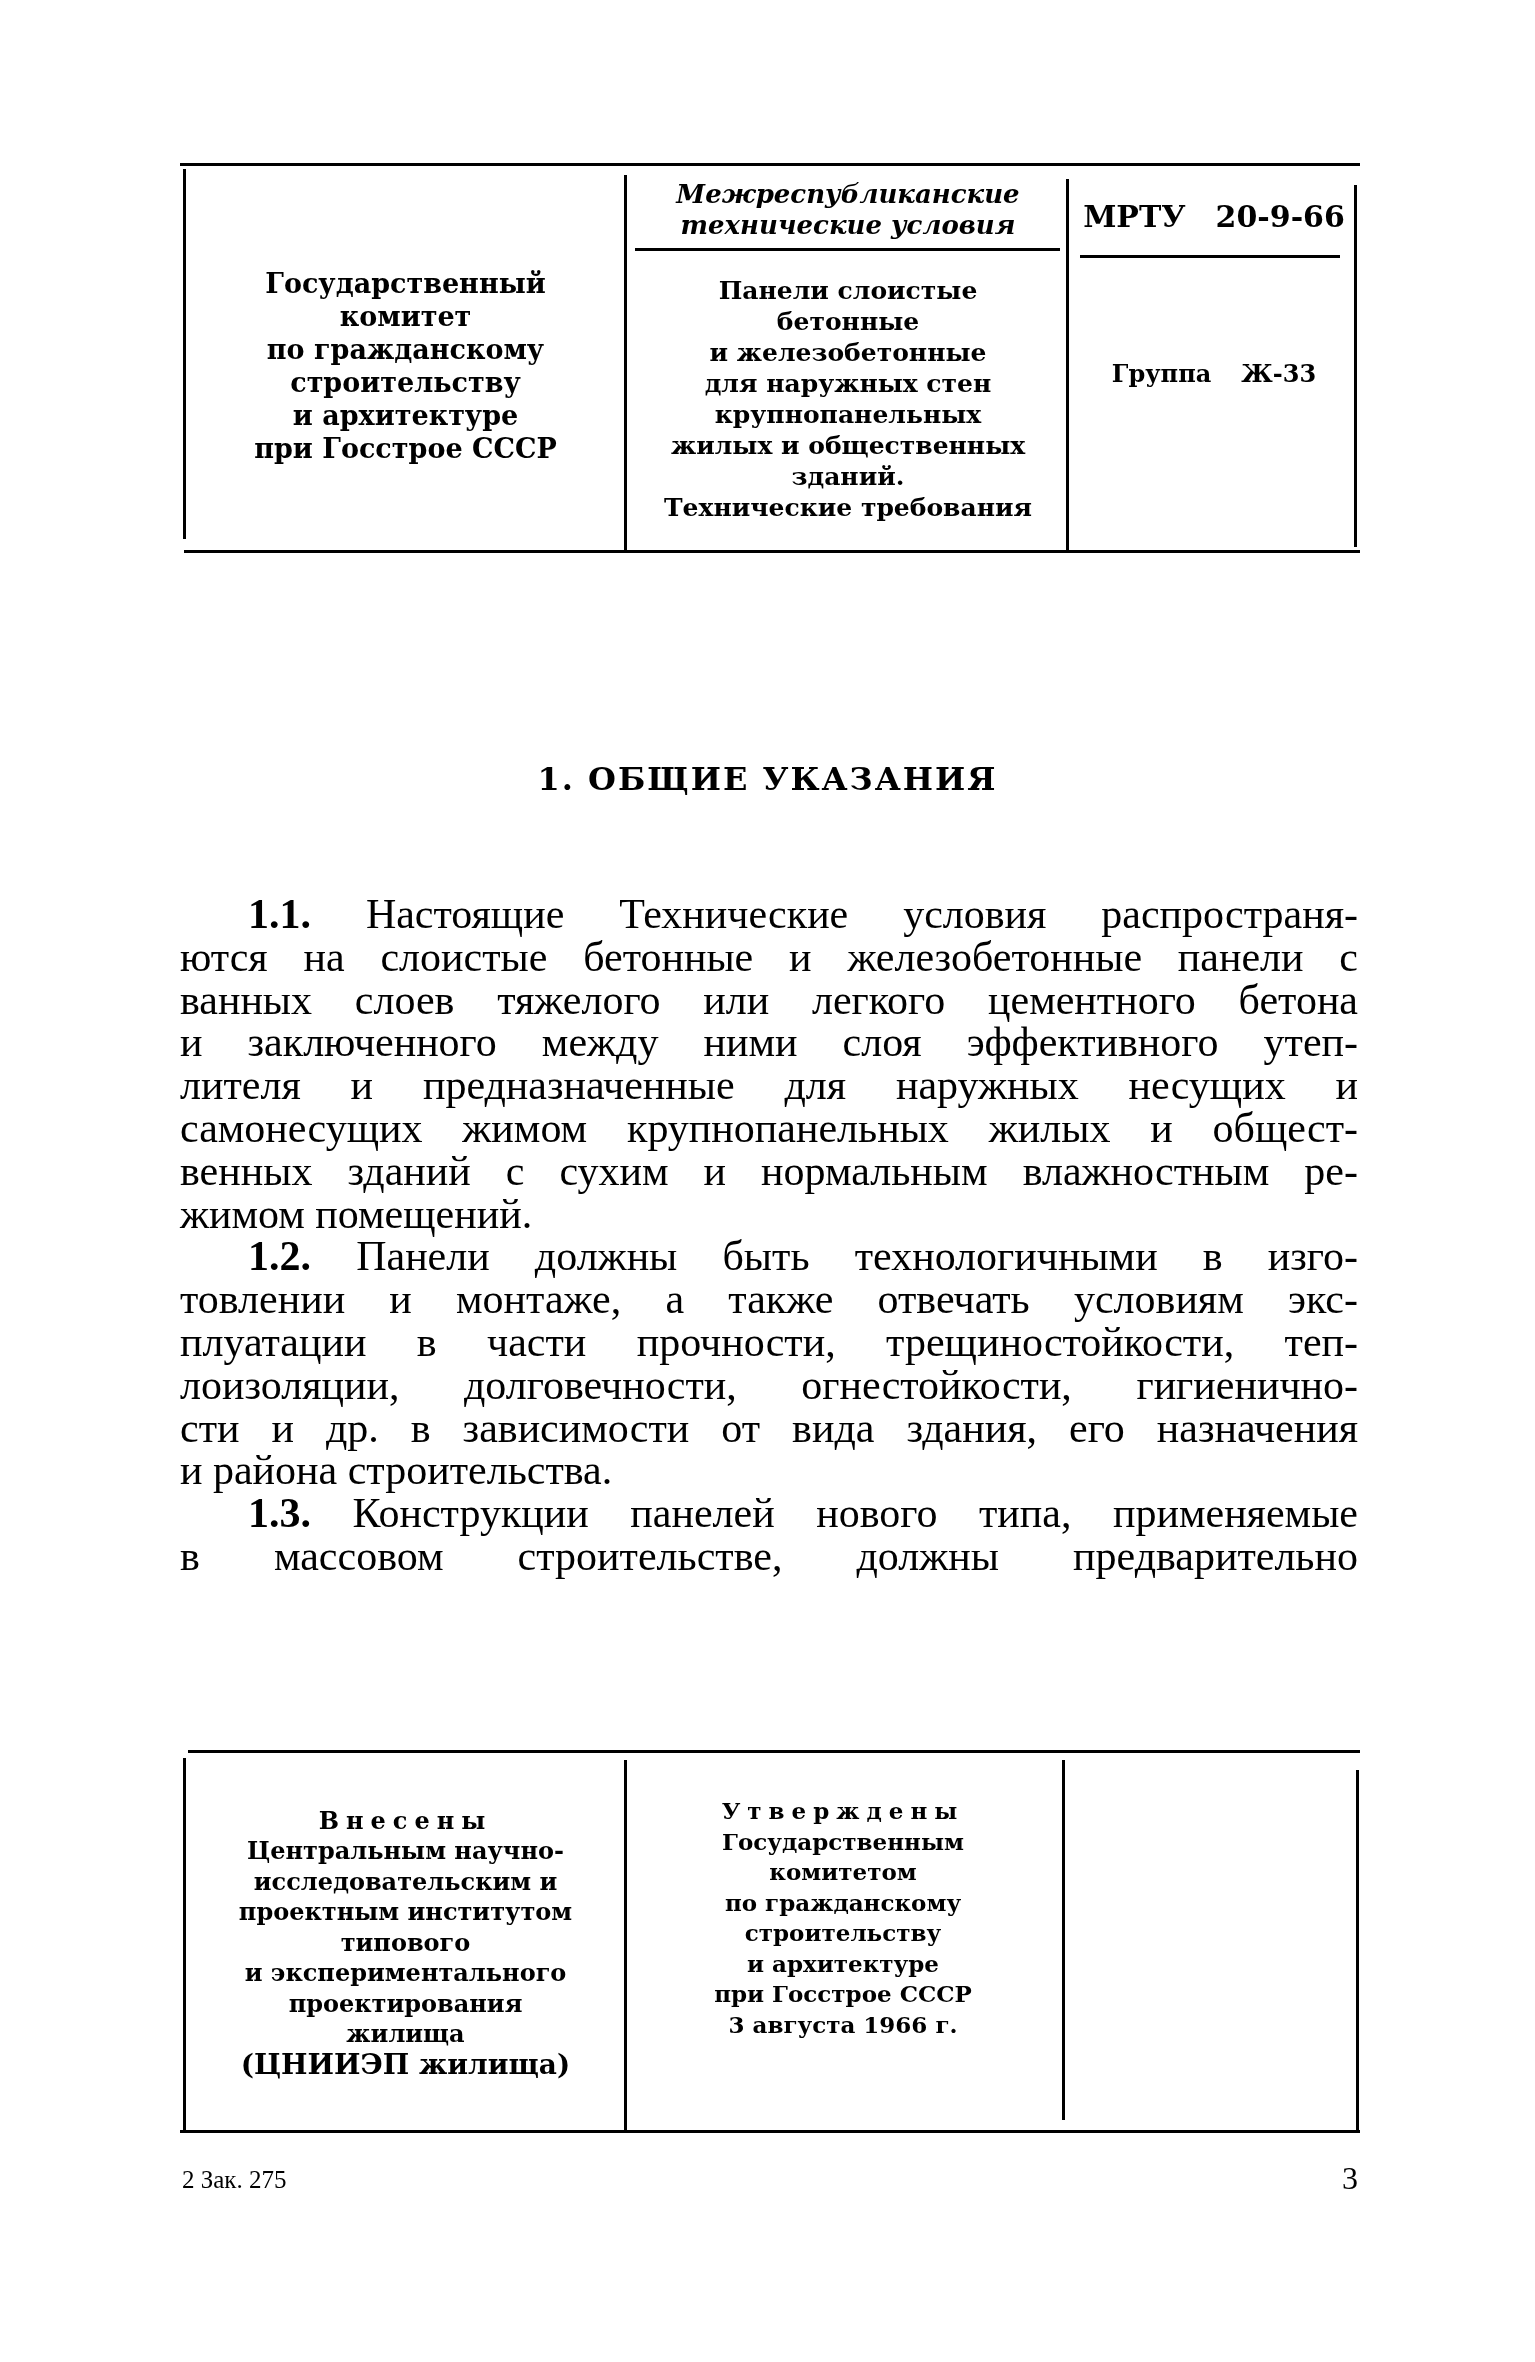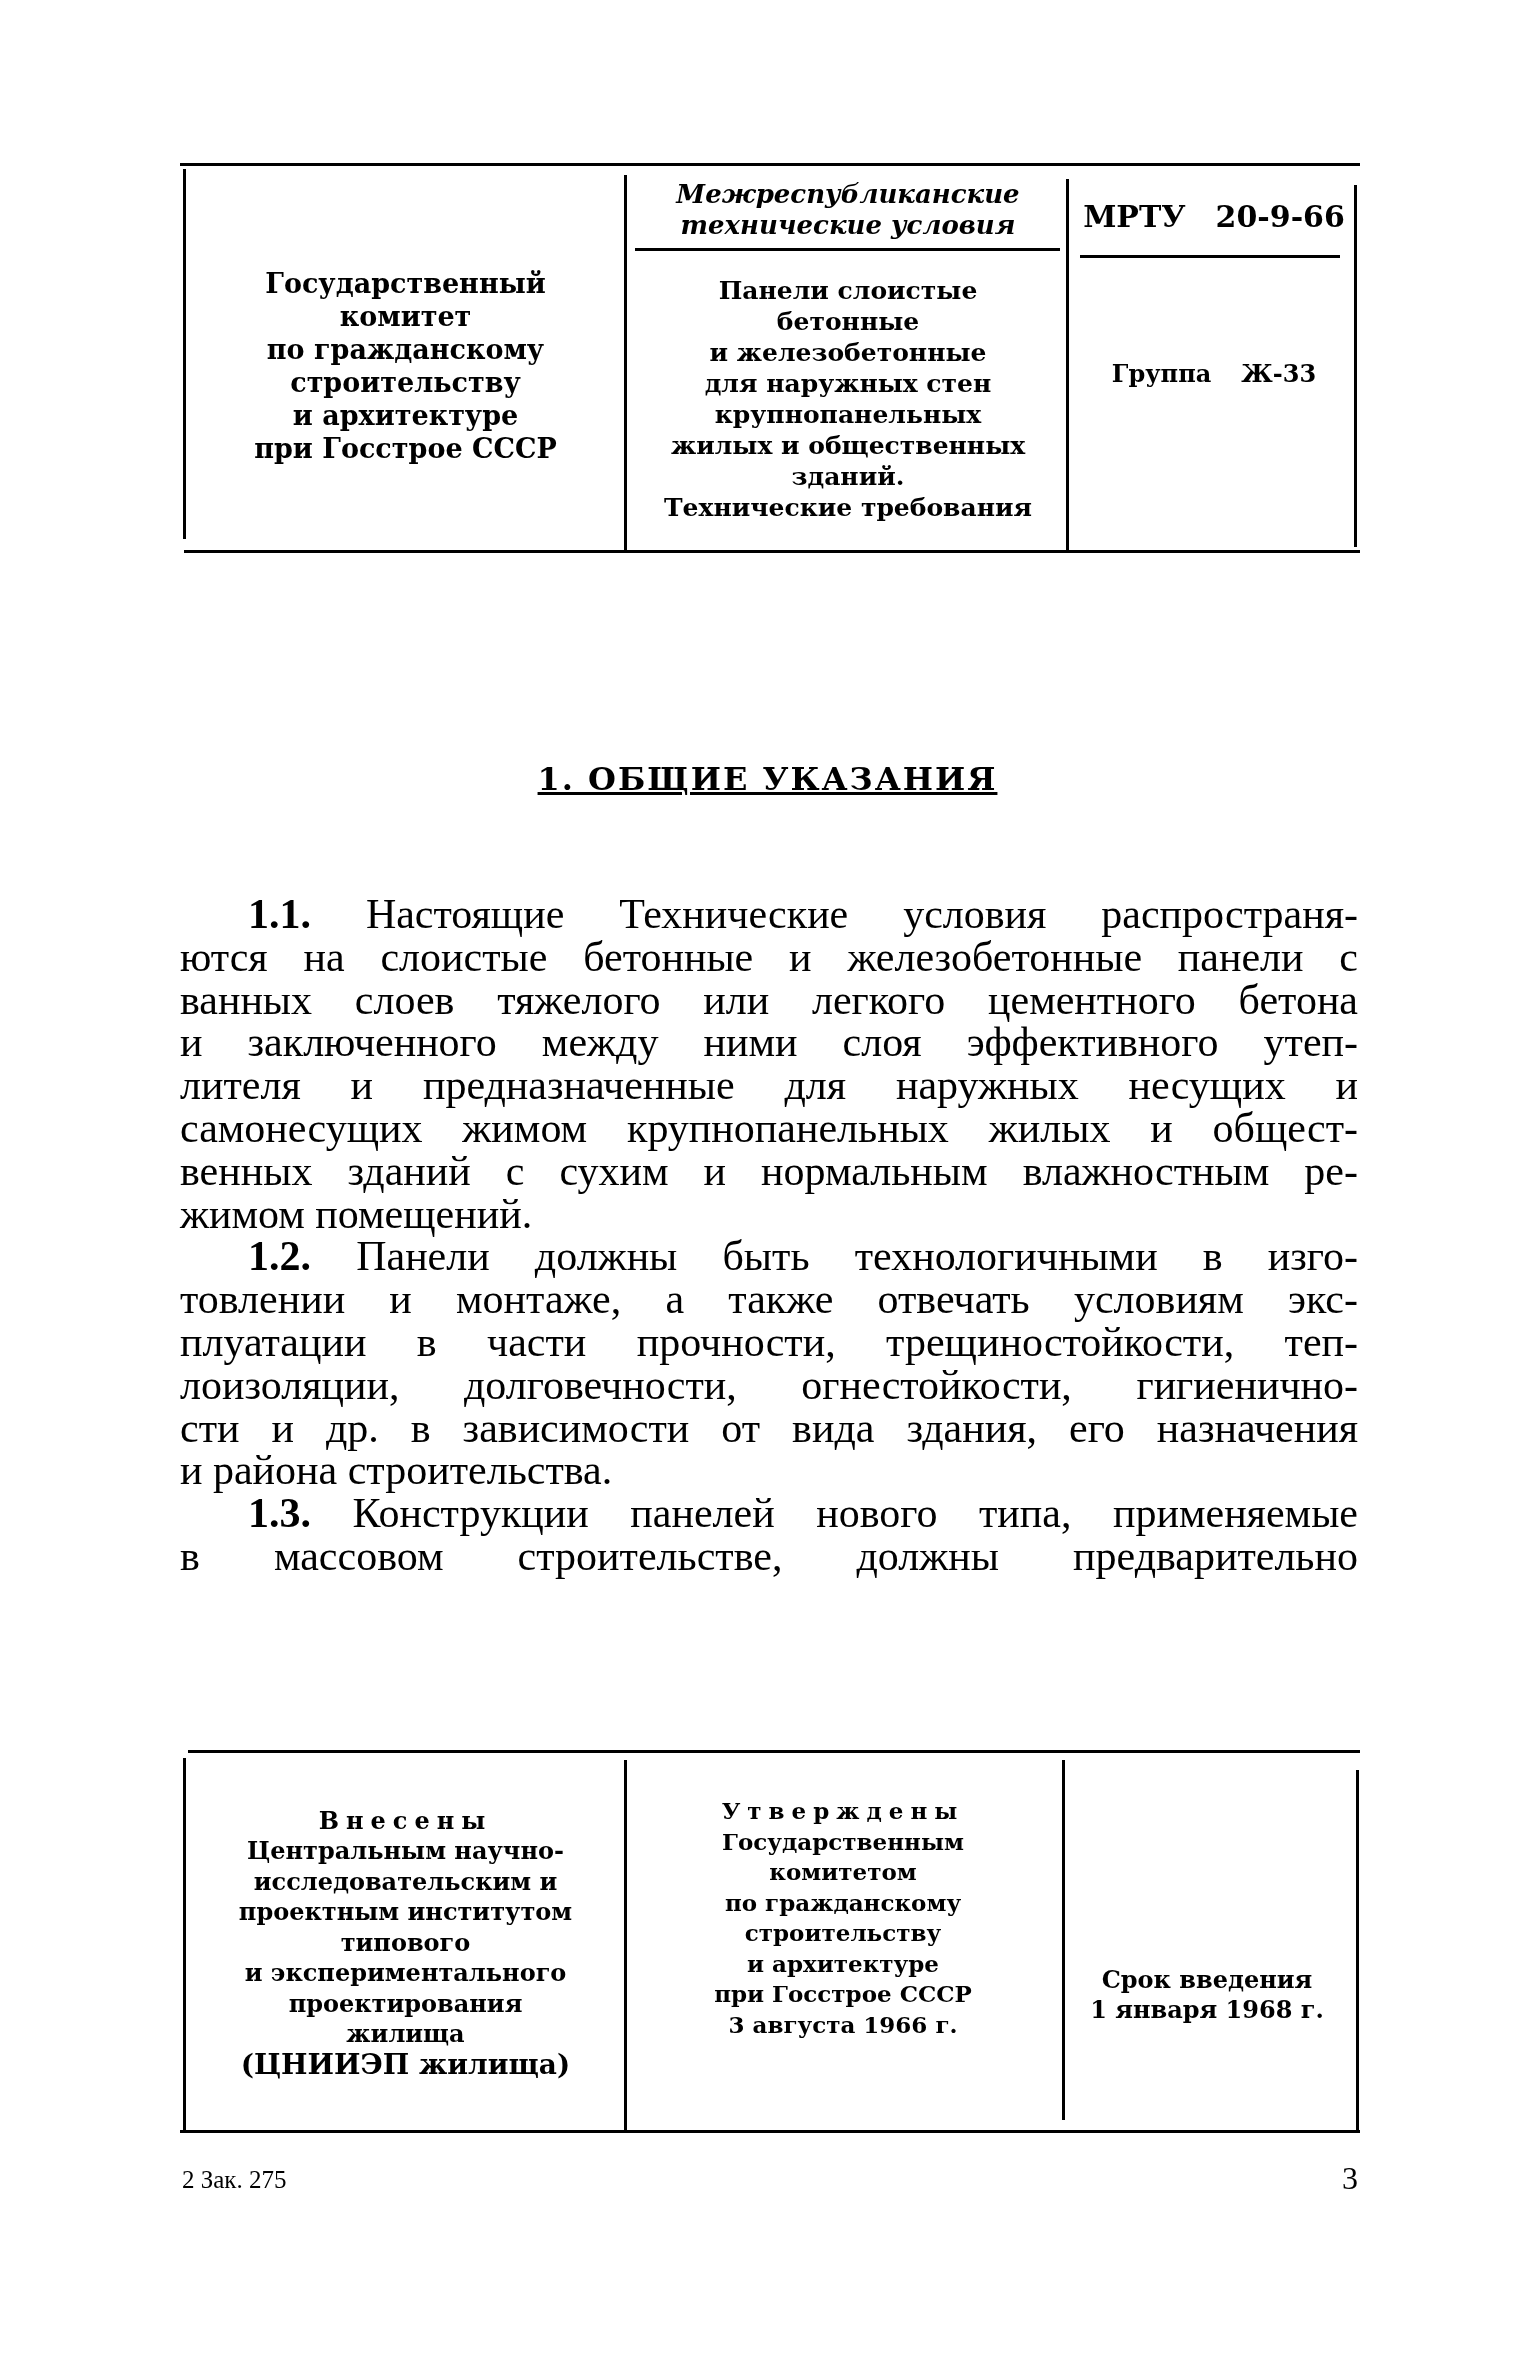--- a/index.html
+++ b/index.html
@@ -16,21 +16,21 @@
 
   .hdr .c1 { left: 8px; top: 10px; width: 435px; height: 375px; font-size: 27px; line-height: 33px; padding-top: 10px; box-sizing: border-box; }
   .hdr .c2a { left: 448px; top: 12px; width: 440px; height: 70px; font-size: 26px; line-height: 31px; font-style: italic; }
   .hdr .c2b { left: 448px; top: 90px; width: 440px; height: 292px; font-size: 25px; line-height: 31px; }
   .hdr .c3a { left: 890px; top: 18px; width: 288px; height: 70px; font-size: 30px; }
   .hdr .c3b { left: 890px; top: 100px; width: 288px; height: 220px; font-size: 24px; }
   .c3a .ln span.gap, .c3b .ln span.gap { display: inline-block; width: 30px; }
 
   
   .section-title { position: absolute; left: 0; width: 1535px; top: 760px; text-align: center;
-                   font-family: "DejaVu Serif", serif; font-weight: bold; font-size: 32px; letter-spacing: 2px; text-decoration: underline; }
+                   font-family: "DejaVu Serif", serif; font-weight: bold; font-size: 32px; letter-spacing: 2px; }
 
   
   .body { position: absolute; left: 180px; top: 893px; width: 1178px;
           font-family: "Liberation Serif", serif; font-size: 42px; line-height: 42.8px; }
   .para { margin: 0; }
   .line { display: block; text-align: justify; text-align-last: justify; white-space: nowrap; height: 42.8px; overflow: visible; }
   .line.last { text-align-last: left; }
   .line.indent { padding-left: 68px; }
   .pnum { font-weight: bold; }
 
@@ -149,22 +149,18 @@
       <span class="ln spaced">Утверждены</span>
       <span class="ln">Государственным</span>
       <span class="ln">комитетом</span>
       <span class="ln">по гражданскому</span>
       <span class="ln">строительству</span>
       <span class="ln">и архитектуре</span>
       <span class="ln">при Госстрое СССР</span>
       <span class="ln">3 августа 1966 г.</span>
     </div>
 
-    <div class="cell f3">
-      <span class="ln">Срок введения</span>
-      <span class="ln">1 января 1968 г.</span>
-    </div>
   </div>
 
   <div class="folio-left">2 Зак. 275</div>
   <div class="folio-right">3</div>
 
 </div>
 
 </body></html>

